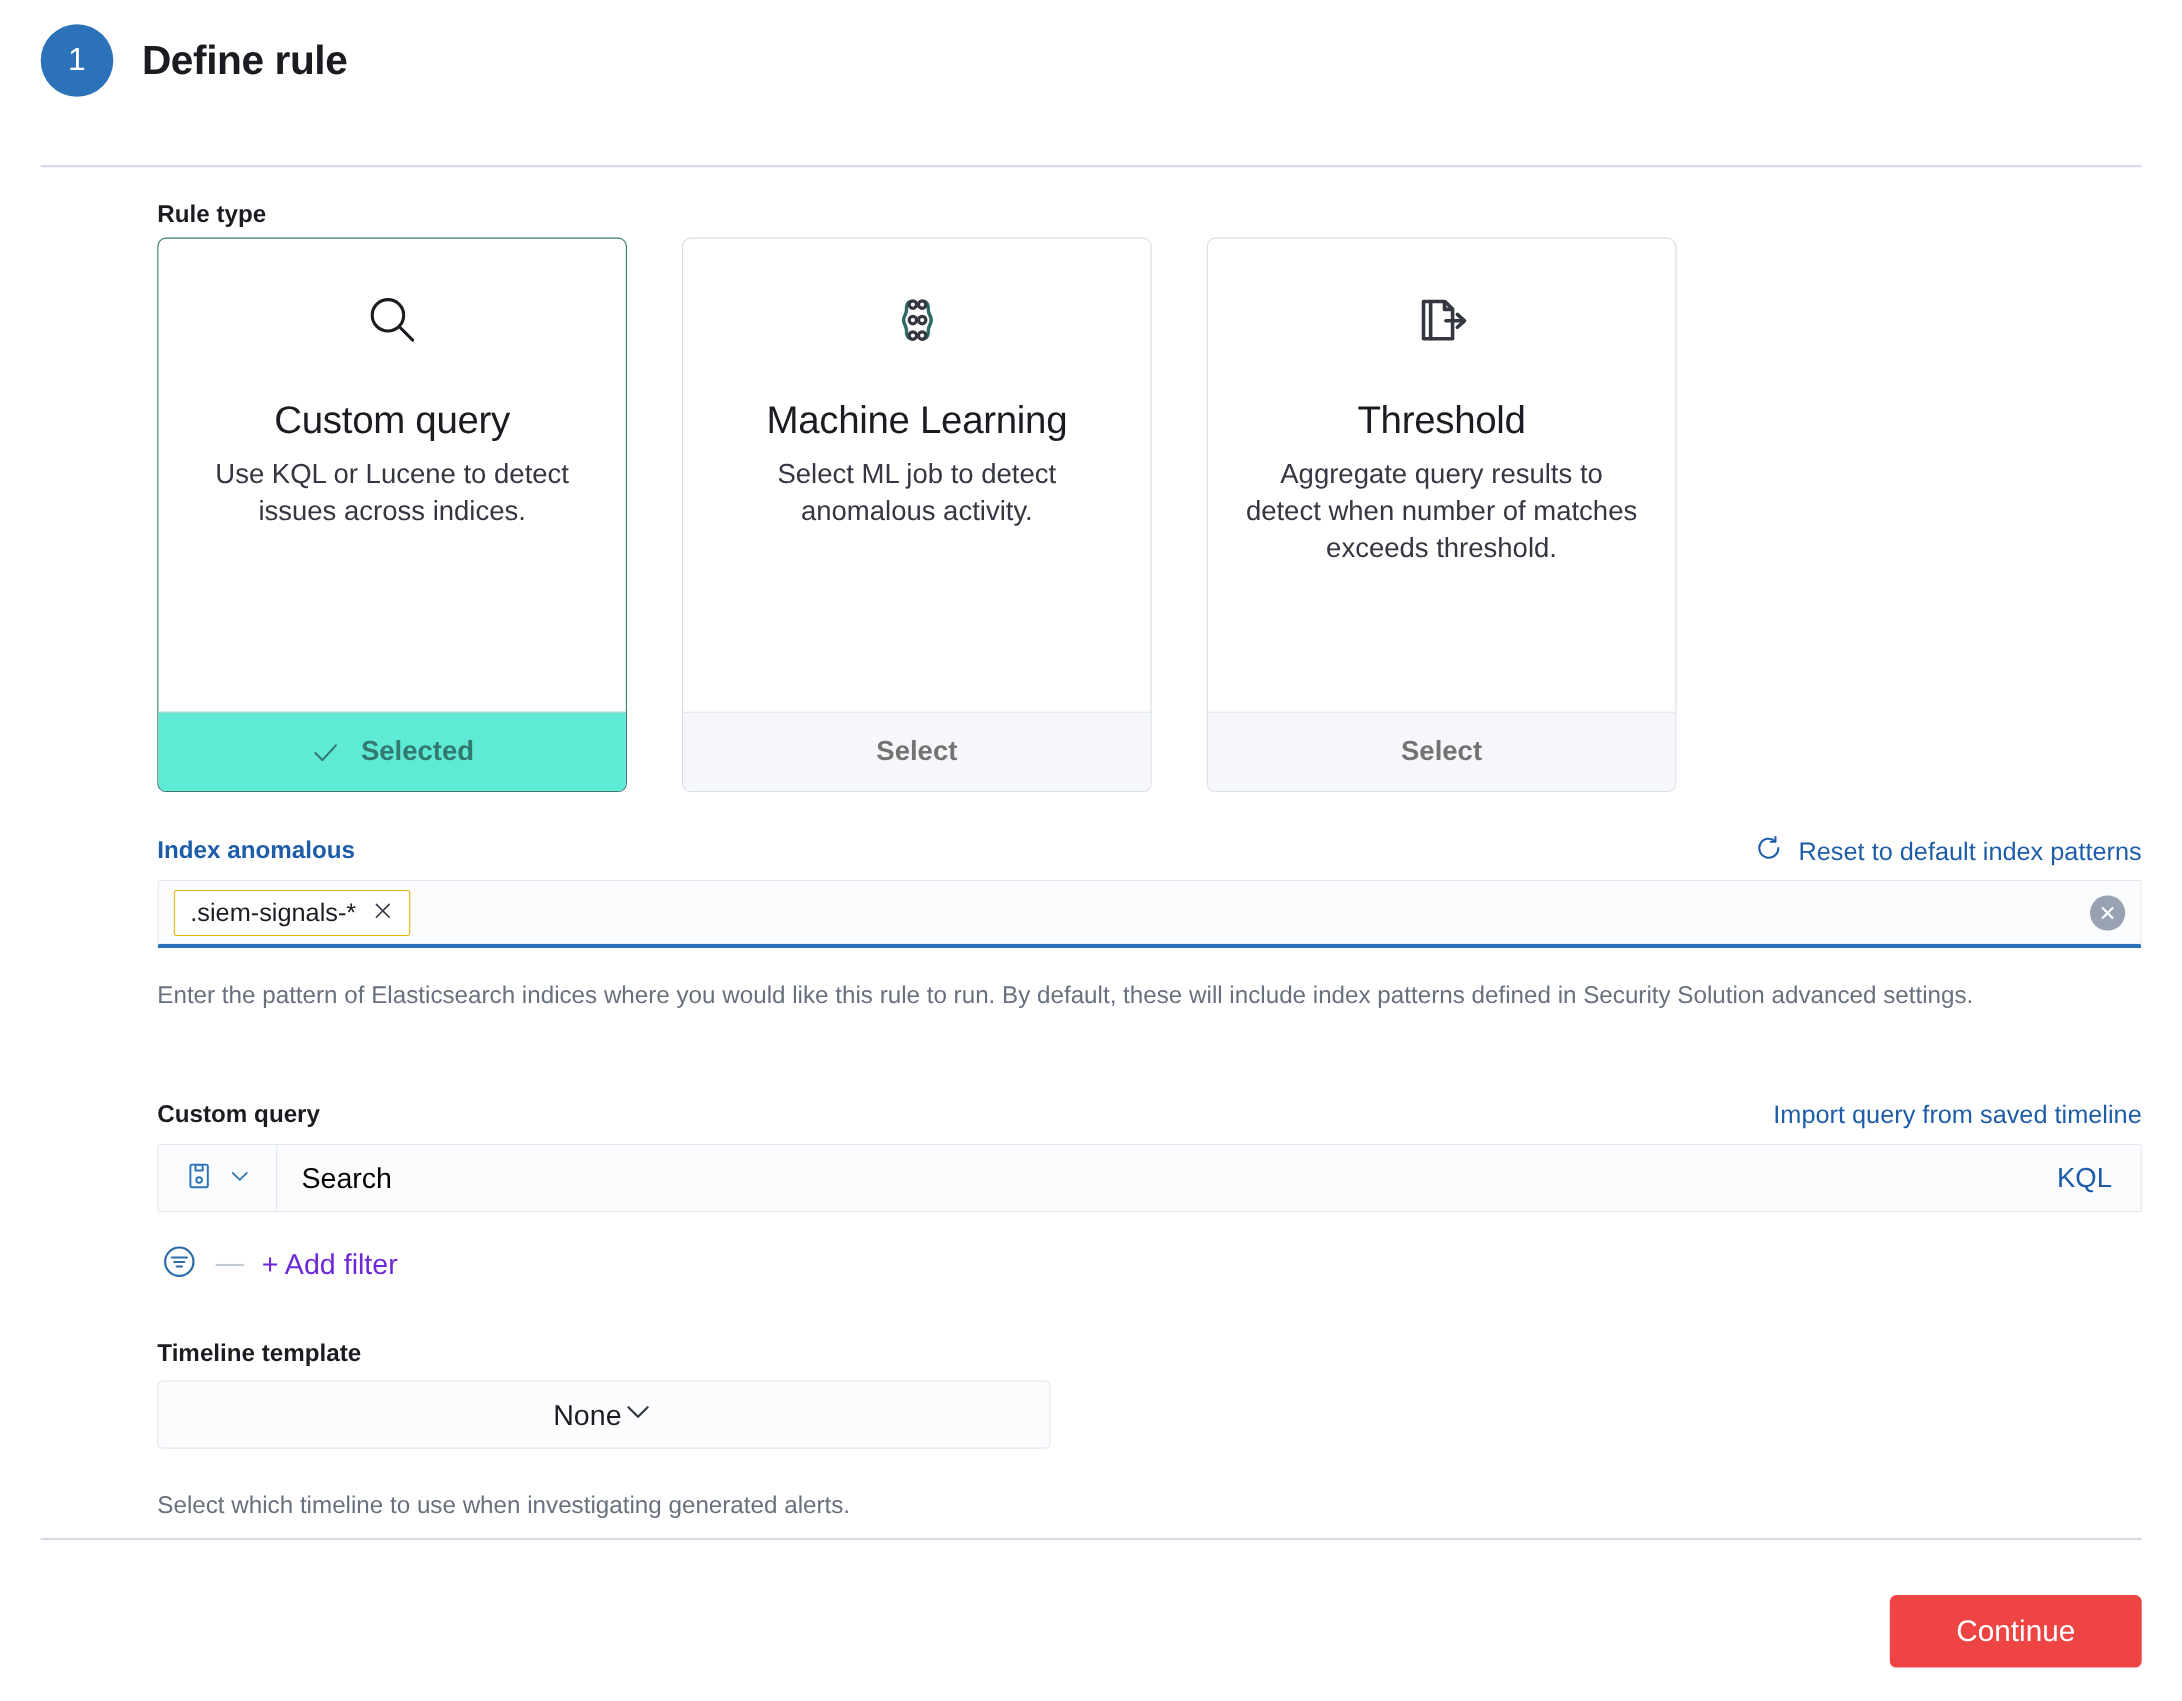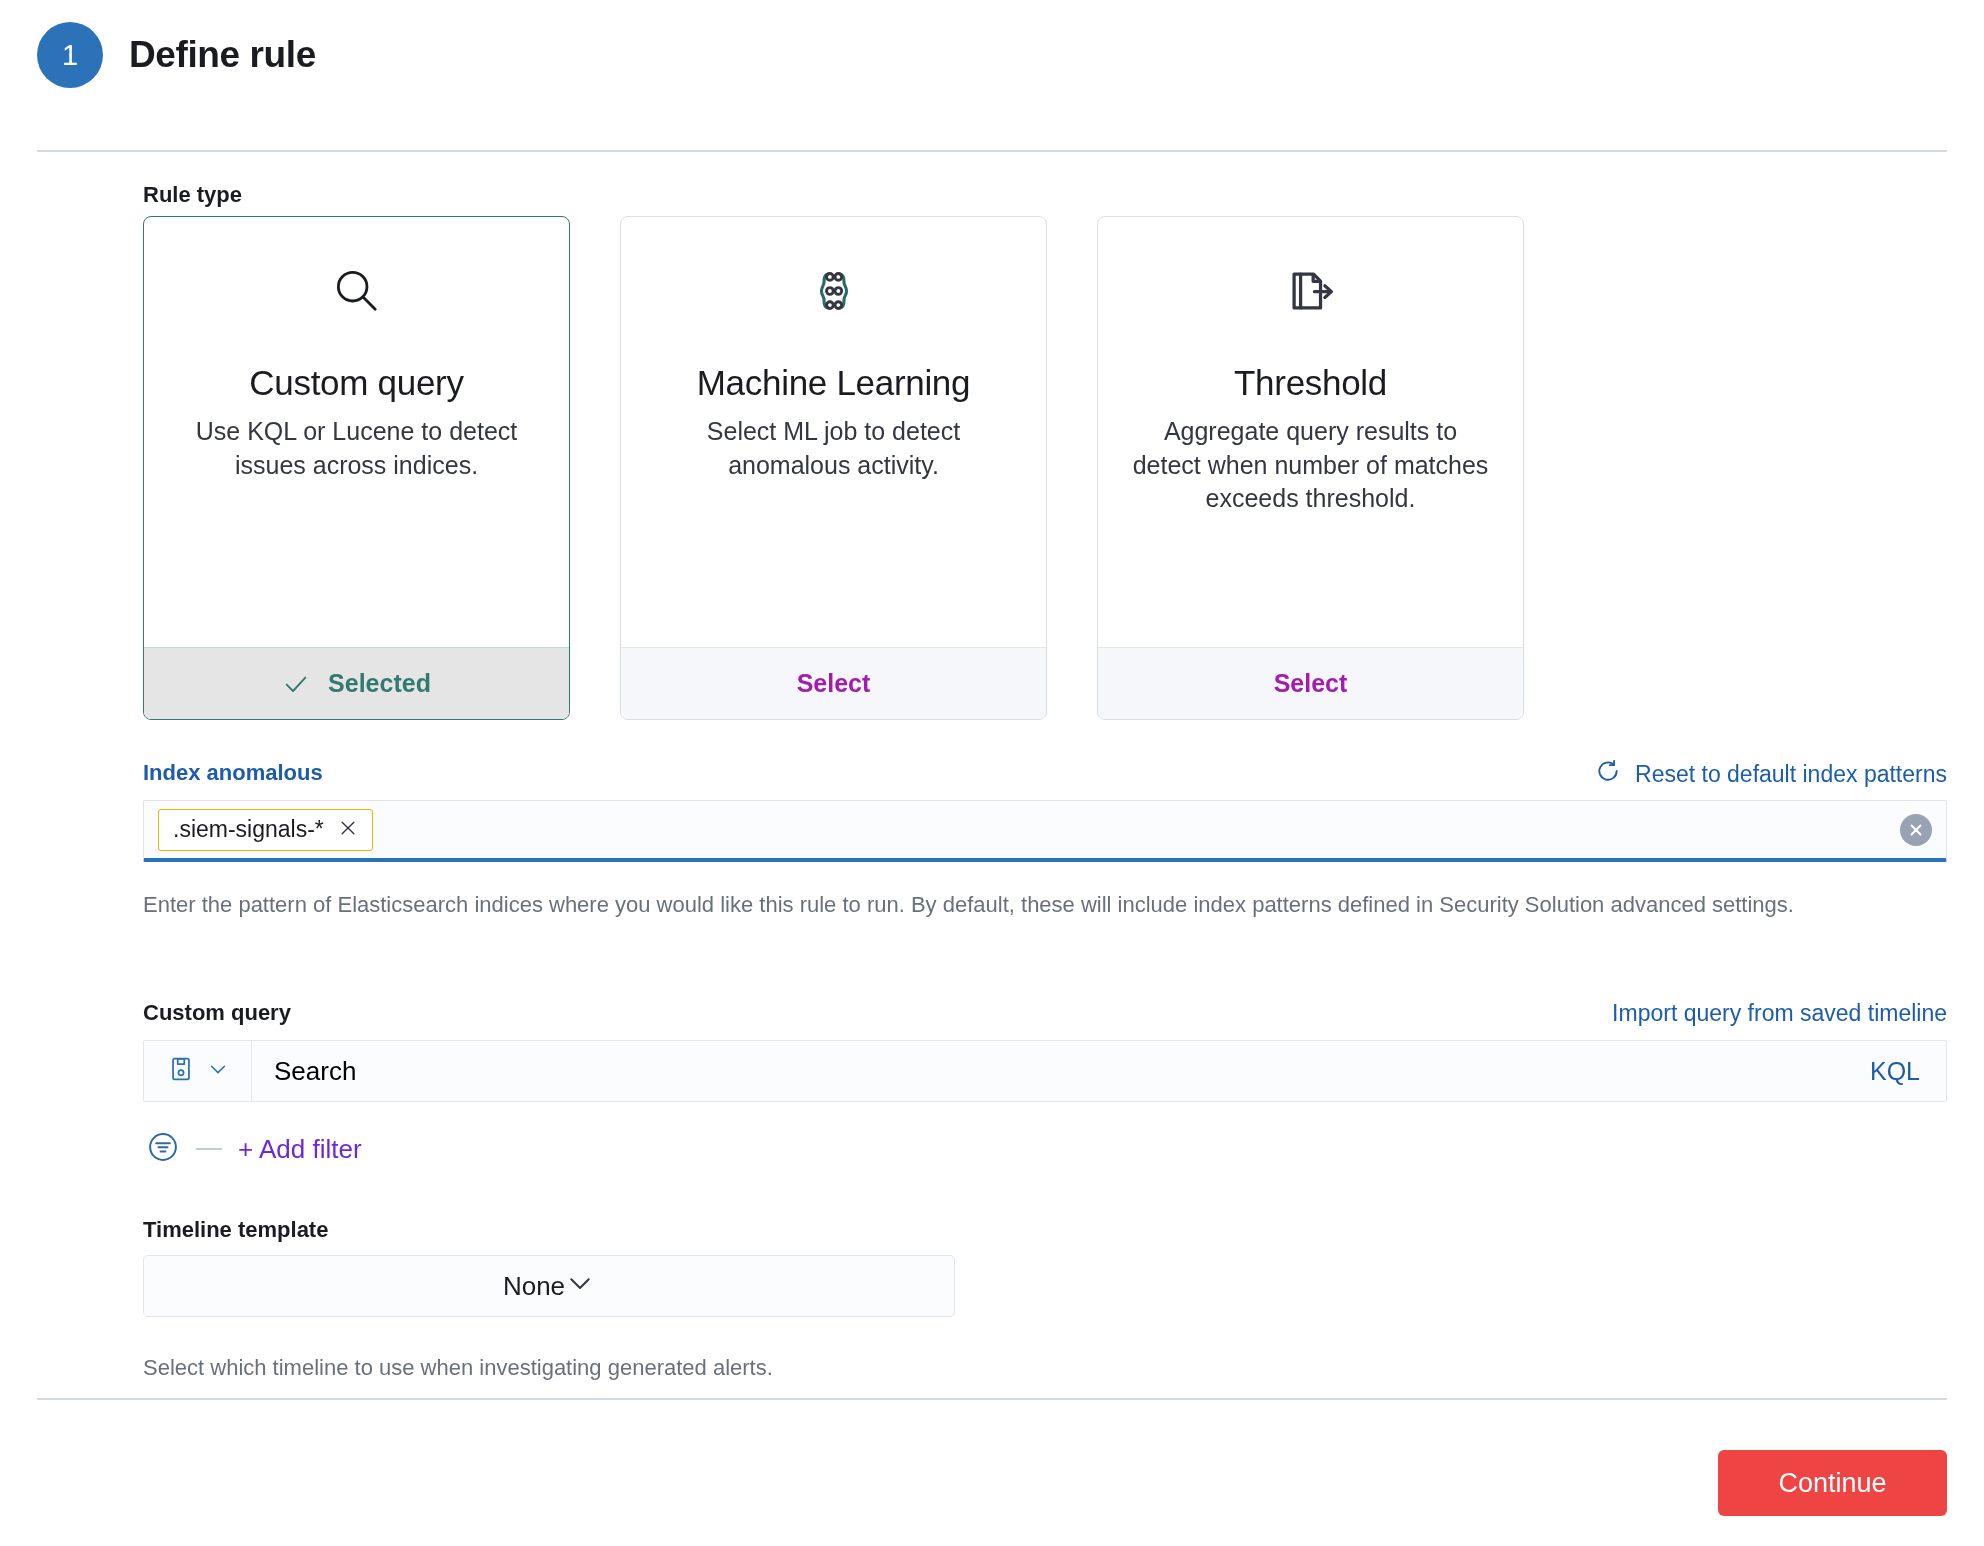--- a/index.html
+++ b/index.html
@@ -68,24 +68,24 @@
   .card-desc {
     margin-top: 12px;
     font-size: 25px; line-height: 1.34; color: #343741; text-align: center;
   }
 
   .card-footer {
     height: 72px;
     border-top: 1.5px solid #e3e6ed;
     background: #f5f7fa;
     display: flex; align-items: center; justify-content: center; gap: 18px;
-    font-size: 25px; font-weight: 700; color: #a21caf;
+    font-size: 25px; font-weight: 700; color: #737373;
   }
   .card.selected .card-footer {
-    background: #e5e5e5; border-top-color: #bcd9d3; color: #327a6f;
+    background: #5eead4; border-top-color: #bcd9d3; color: #327a6f;
   }
   .check-icon { display: flex; align-items: center; }
 
   
   .index-label { position: absolute; left: 143px; top: 760px; }
   .reset-link {
     position: absolute; right: 37px; top: 758px;
     display: flex; align-items: center; gap: 14px;
     font-size: 23px; color: #1c5ca8; cursor: pointer;
   }

